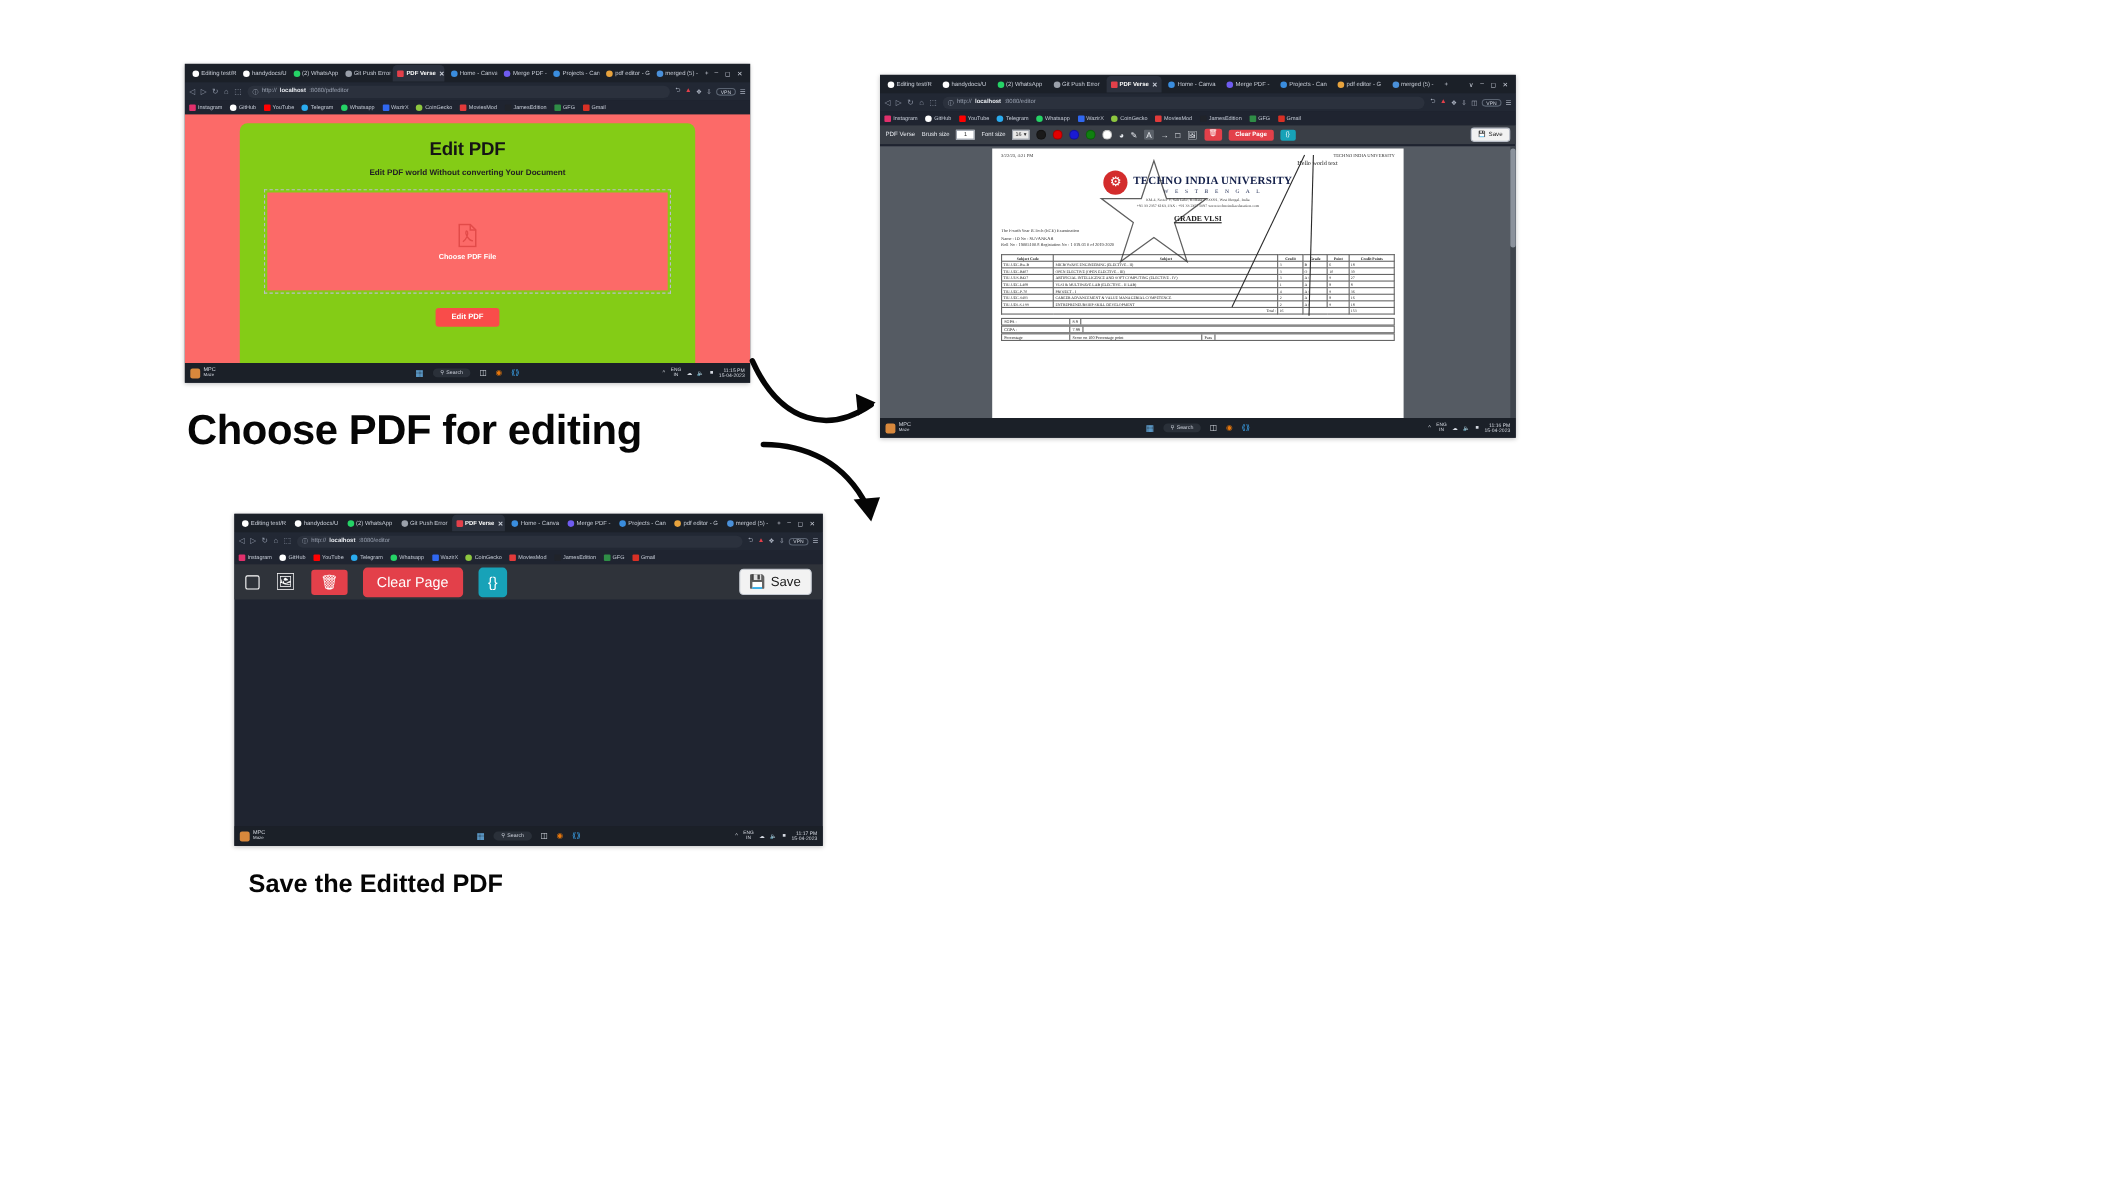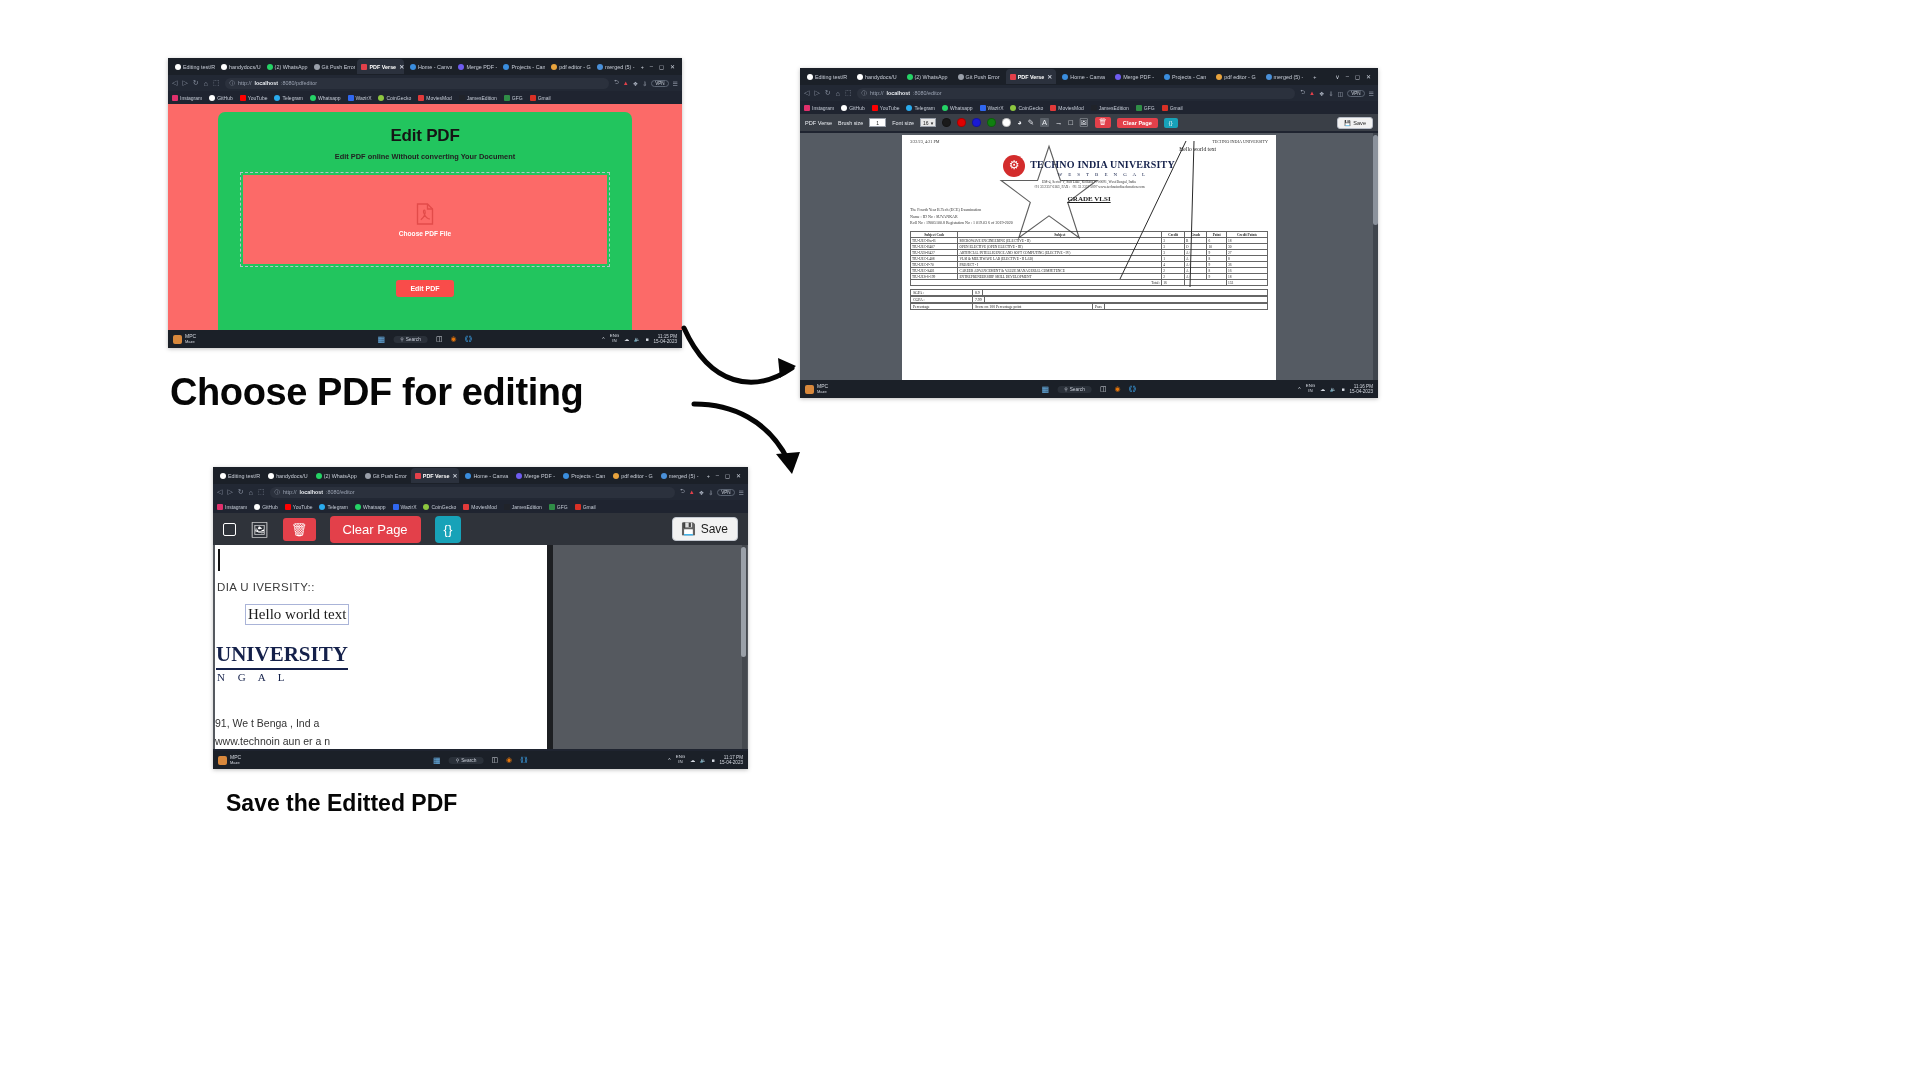--- a/index.html
+++ b/index.html
@@ -54,21 +54,21 @@
                font-size: 4.8px; color: #c9ced8; }
   .tb-right { margin-left: auto; display: flex; align-items: center; gap: 5px;
               text-align: right; }
   .tb-clock { line-height: 1.15; font-size: 4.6px; text-align: right; }
   .tb-ime { font-size: 4.4px; line-height: 1.1; text-align: center; }
 
   
   #win1 { left: 168px; top: 58px; width: 514px; height: 290px; }
   .w1-body { position: absolute; left: 0; right: 0; top: 46px; bottom: 18px;
              background: #fc6a68; display: flex; justify-content: center; }
-  .w1-card { width: 414px; margin-top: 8px; background: #22c55e;
+  .w1-card { width: 414px; margin-top: 8px; background: #84cc16;
              border-radius: 7px 7px 0 0; padding: 14px 22px 0; }
   .w1-title { text-align: center; font-size: 17px; font-weight: bold;
               color: #151515; letter-spacing: -.2px; }
   .w1-sub { text-align: center; font-size: 7.4px; font-weight: bold;
             color: #222; margin-top: 6px; }
   .w1-drop { margin-top: 11px; border: 1px dashed #b9bec8; padding: 2px; }
   .w1-drop-in { background: #fc6a68; height: 89px; display: flex;
                 flex-direction: column; align-items: center;
                 justify-content: center; gap: 5px; }
   .w1-choose { color: #fff; font-size: 6.6px; font-weight: bold; }
@@ -315,21 +315,21 @@
         </div>
       <div class="bm">
           <span class="ic" style="background:#d93025"></span>
           <span>Gmail</span>
         </div>
     </div>
 
     <div class="w1-body">
       <div class="w1-card">
         <div class="w1-title">Edit PDF</div>
-        <div class="w1-sub">Edit PDF online Without converting Your Document</div>
+        <div class="w1-sub">Edit PDF world Without converting Your Document</div>
         <div class="w1-drop">
           <div class="w1-drop-in">
             <svg width="20" height="22" viewBox="0 0 24 26">
               <path d="M3 1 h12 l6 6 v18 H3 Z" fill="none" stroke="#e24b49" stroke-width="1.6"></path>
               <path d="M15 1 v6 h6" fill="none" stroke="#e24b49" stroke-width="1.6"></path>
               <path d="M7 20 c4 -3 6 -8 5 -11 c-1 -2 -3 0 -1 4 c2 4 5 6 7 6" fill="none" stroke="#e24b49" stroke-width="1.4"></path>
             </svg>
             <div class="w1-choose">Choose PDF File</div>
           </div>
         </div>
@@ -803,36 +803,20 @@
       <span class="z-ic">🖼</span>
       <button class="z-trash">🗑</button>
       <button class="z-clear">Clear Page</button>
       <button class="z-code">{}</button>
       <button class="z-save">
           <span>💾</span>
           <span>Save</span>
         </button>
     </div>
 
-    <div class="z-stage">
-      <div class="z-page">
-        <span class="z-caret"></span>
-        <div class="z-line1">DIA U IVERSITY::</div>
-        <div class="z-hello">Hello world text</div>
-        <div class="z-univ">UNIVERSITY</div>
-        <div class="z-ngal">N G A L</div>
-        <div class="z-addr1">91, We t Benga , Ind a</div>
-        <div class="z-addr2">  www.technoin aun  er a   n</div>
-
-      </div>
-      <div class="z-shadow"></div>
-      <div class="z-scroll">
-          <div class="z-thumb"></div>
-        </div>
-    </div>
 
     <div class="taskbar">
       <div class="tb-user">
         <span class="tb-avatar"></span>
         <span style="line-height:1.1">
           <span>MPC</span><br>
           <span style="font-size:4px">Maze</span>
         </span>
       </div>
       <div class="tb-center">

